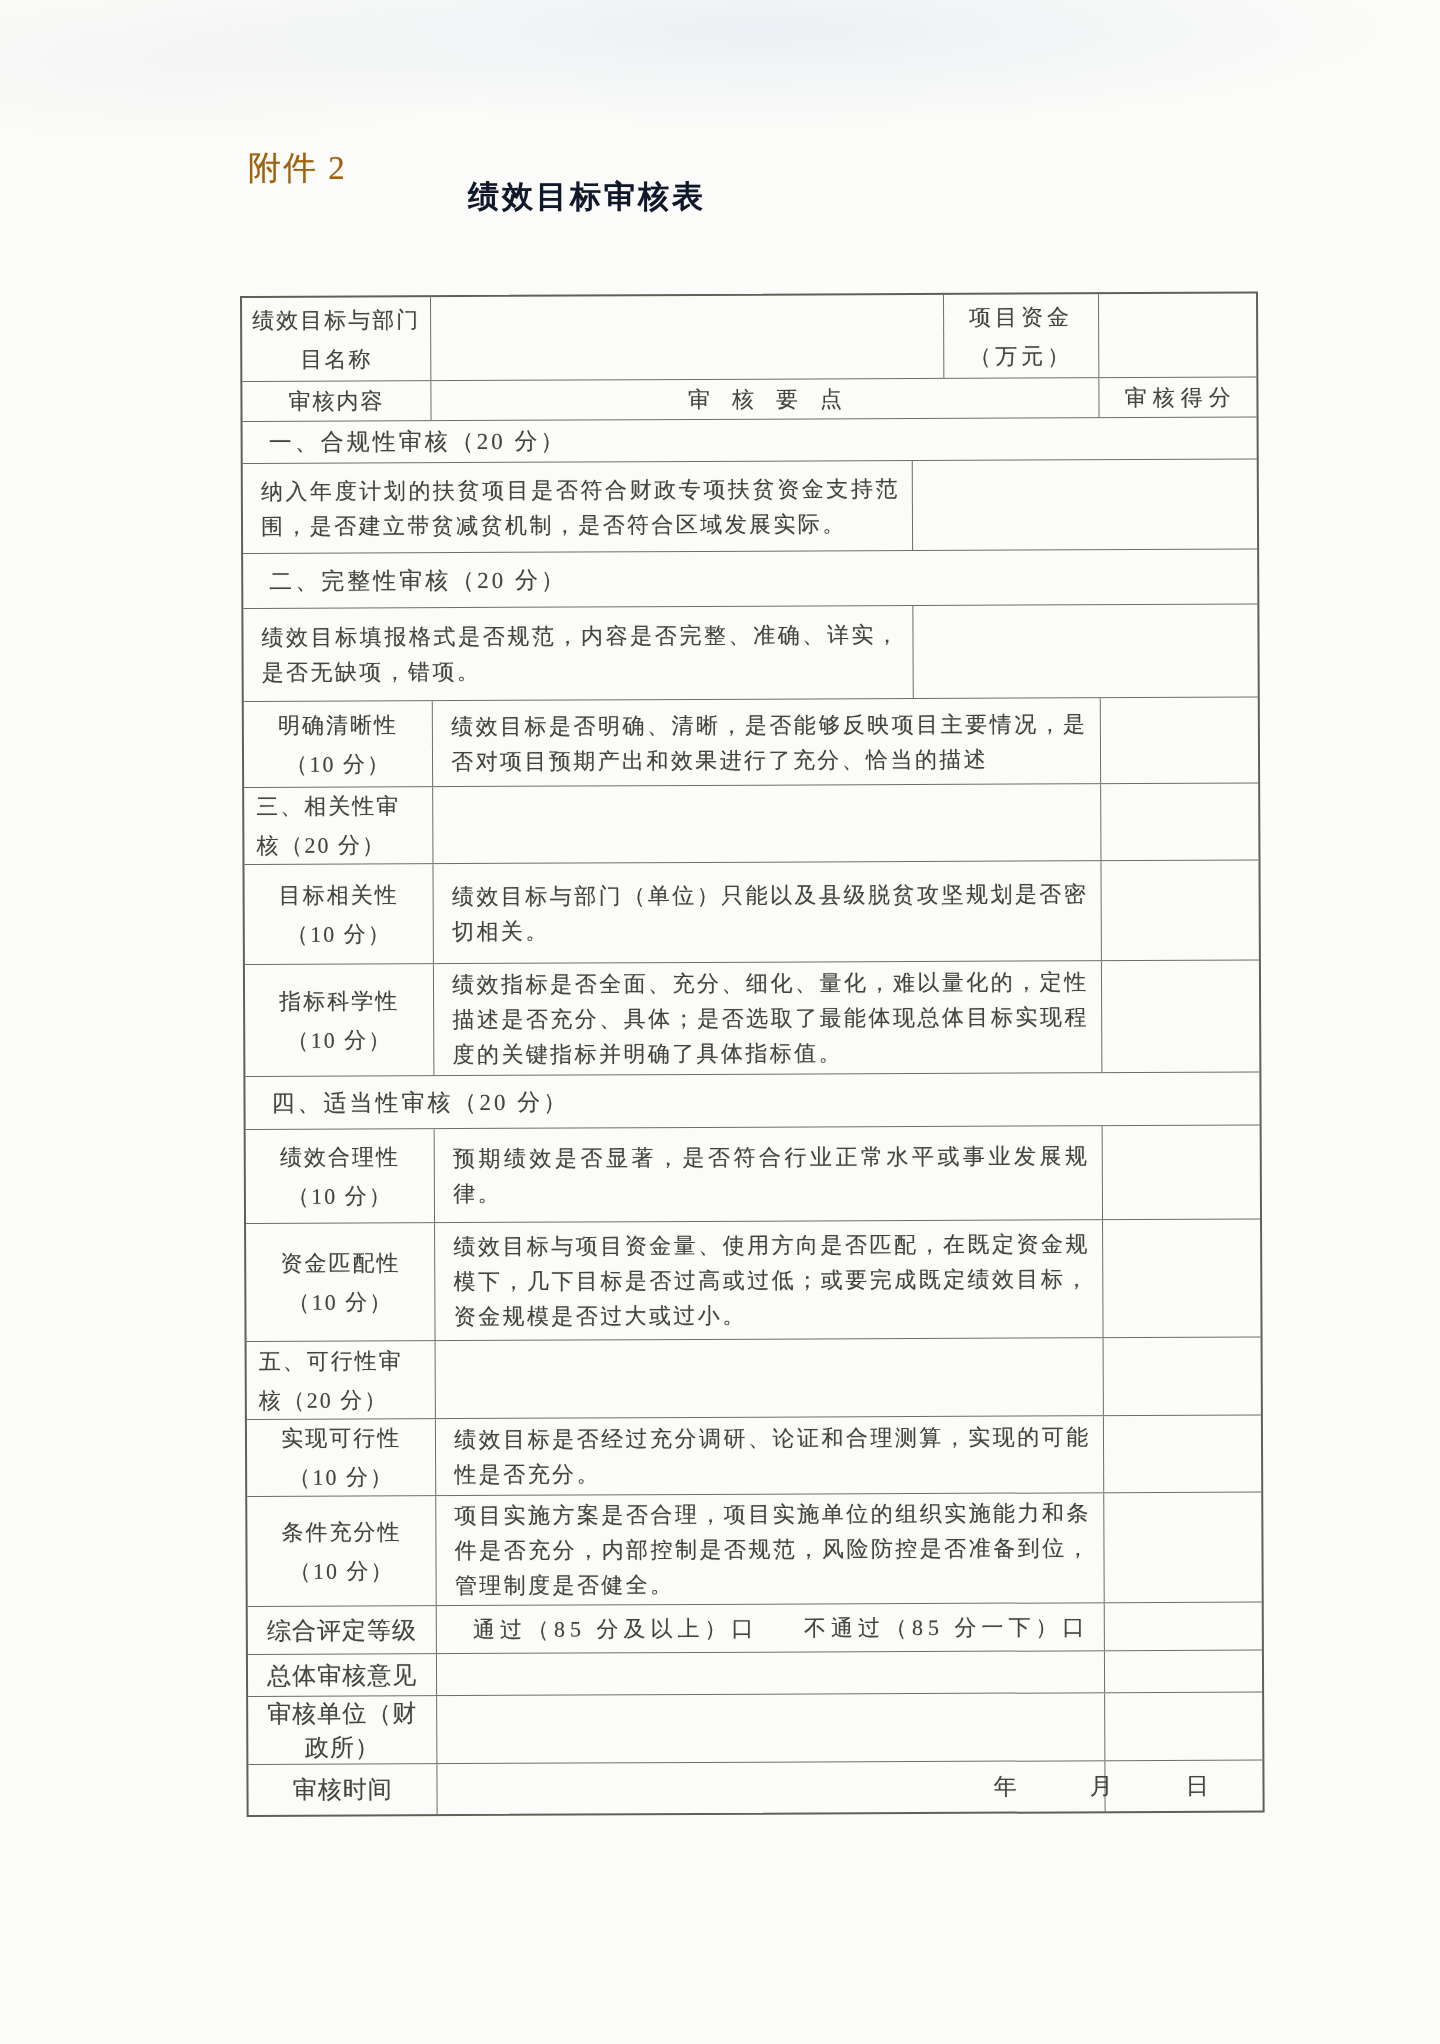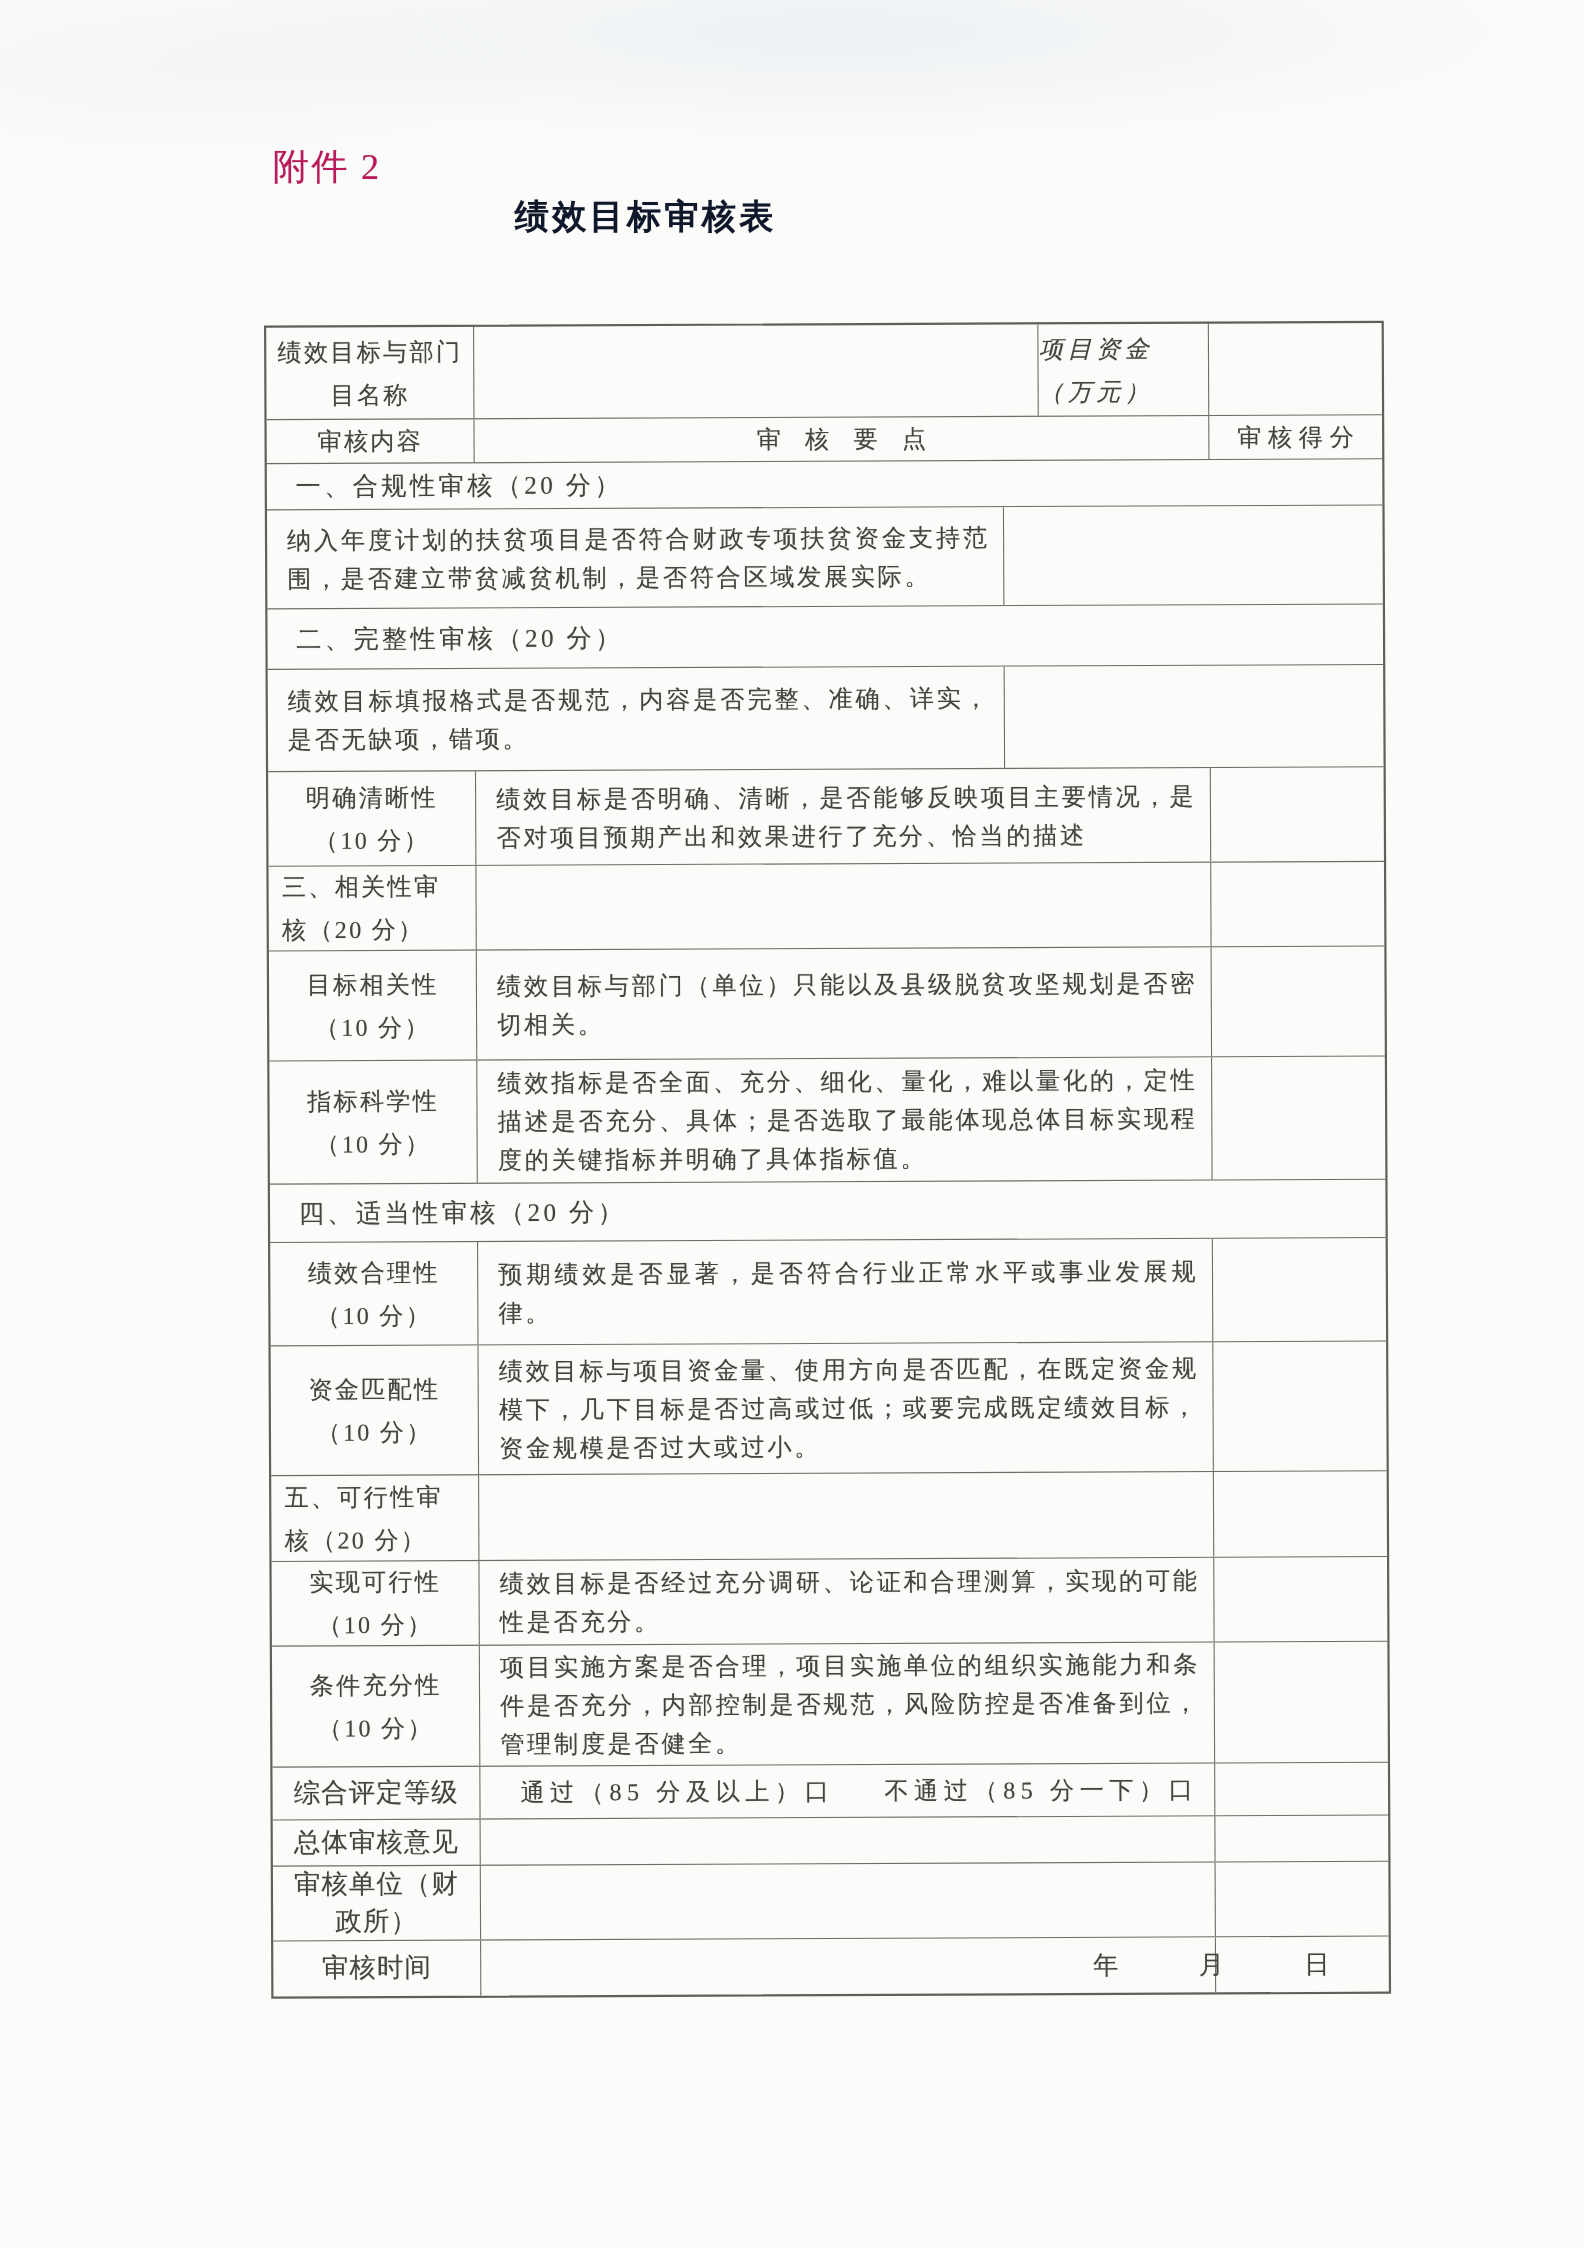--- a/index.html
+++ b/index.html
@@ -11,22 +11,22 @@
       #fbfbf9;
     font-family:"Liberation Serif", serif;
     color:#45433f;
     overflow:hidden;
     position:relative;
   }
   .page{position:absolute;inset:0;}
   .scan-text{text-shadow:0 0 1px rgba(80,78,72,.38);}
 
   .attachment{
-    position:absolute;left:248px;top:130px;
-    font-size:33px;letter-spacing:2px;color:#be185d;
+    position:absolute;left:248px;top:146px;
+    font-size:33px;letter-spacing:2px;color:#a16207;
   }
   .doc-title{
     position:absolute;left:468px;top:176px;
     font-size:31px;font-weight:700;letter-spacing:3px;color:#0f172a;
   }
 
   .audit-table{
     position:absolute;left:240px;top:296px;width:1018px;
     border:2px solid #605f58;
     box-sizing:border-box;
@@ -37,21 +37,21 @@
   .row{display:flex;border-bottom:1.5px solid #6e6d65;box-sizing:border-box;}
   .row:last-child{border-bottom:none;}
   .cell{box-sizing:border-box;border-right:1.5px solid #6e6d65;position:relative;
         display:flex;align-items:center;}
   .cell:last-child{border-right:none;}
 
   .c-label{width:190px;justify-content:center;text-align:center;}
   .c-points{width:670px;}
   .c-score{width:158px;}
   .c-docval{width:515px;}
-  .c-fundlabel{width:155px;text-align:center;font-style:italic;}
+  .c-fundlabel{width:155px;justify-content:center;text-align:center;}
   .c-fundval{width:158px;}
 
   .lab{font-size:22px;line-height:39px;letter-spacing:2px;white-space:pre-line;}
   .lab-left{text-align:left;width:100%;padding-left:12px;}
   .lab-small{font-size:24px;line-height:34px;letter-spacing:1px;white-space:pre-line;}
 
   .pts{font-size:22px;line-height:35px;letter-spacing:2.4px;
        padding:4px 12px 4px 18px;text-align:justify;width:100%;}
 
   .sec-row .cell{padding-left:26px;}

